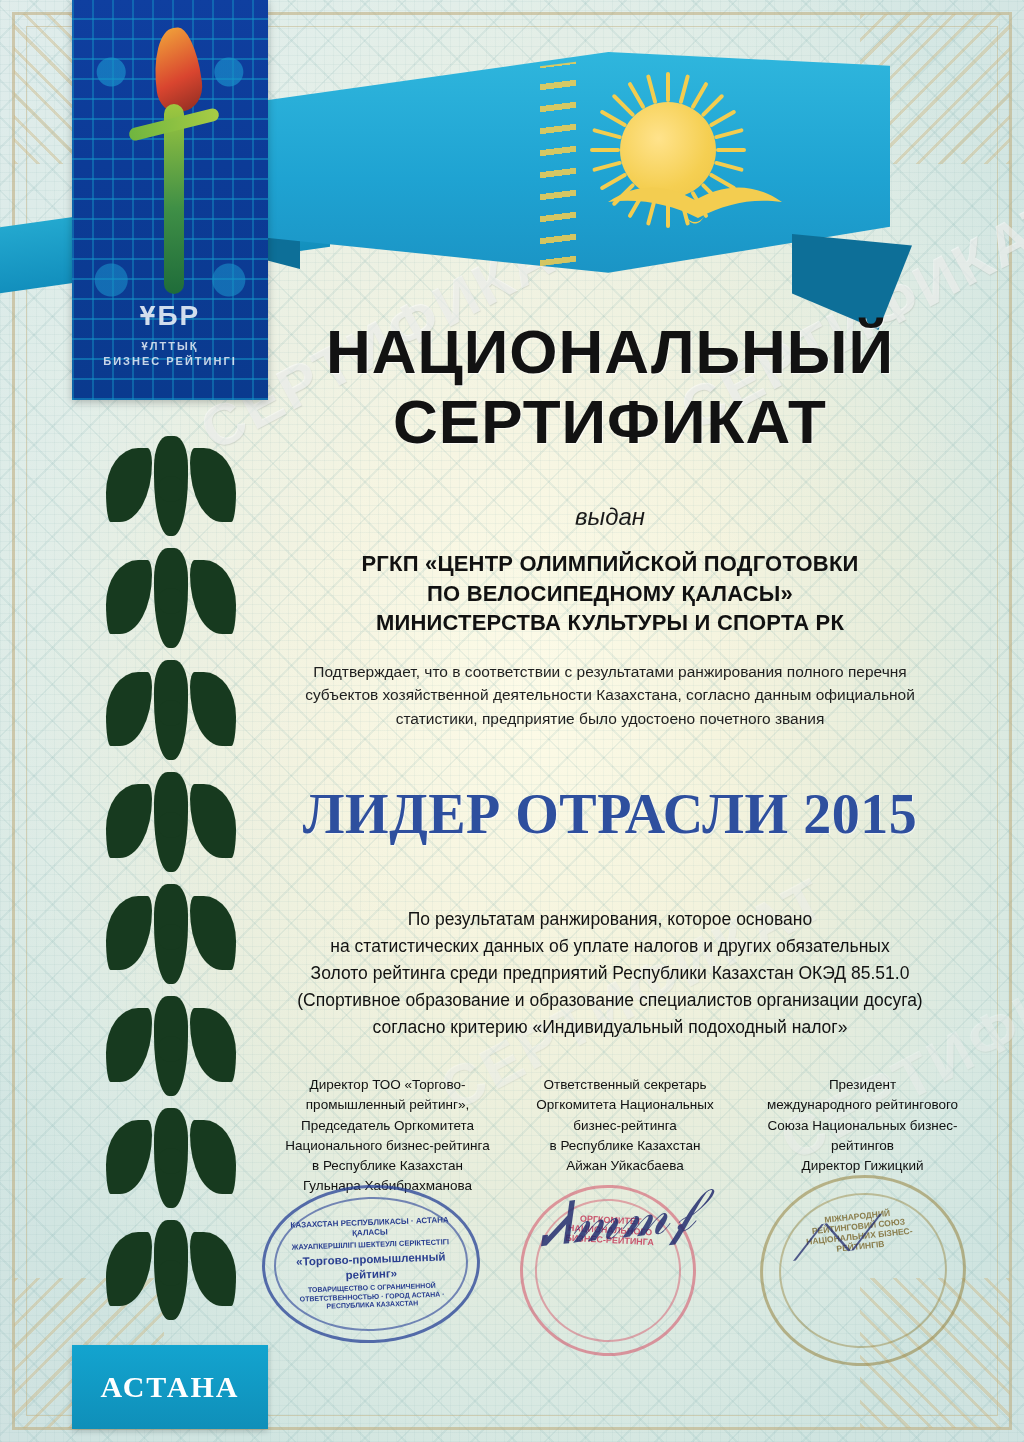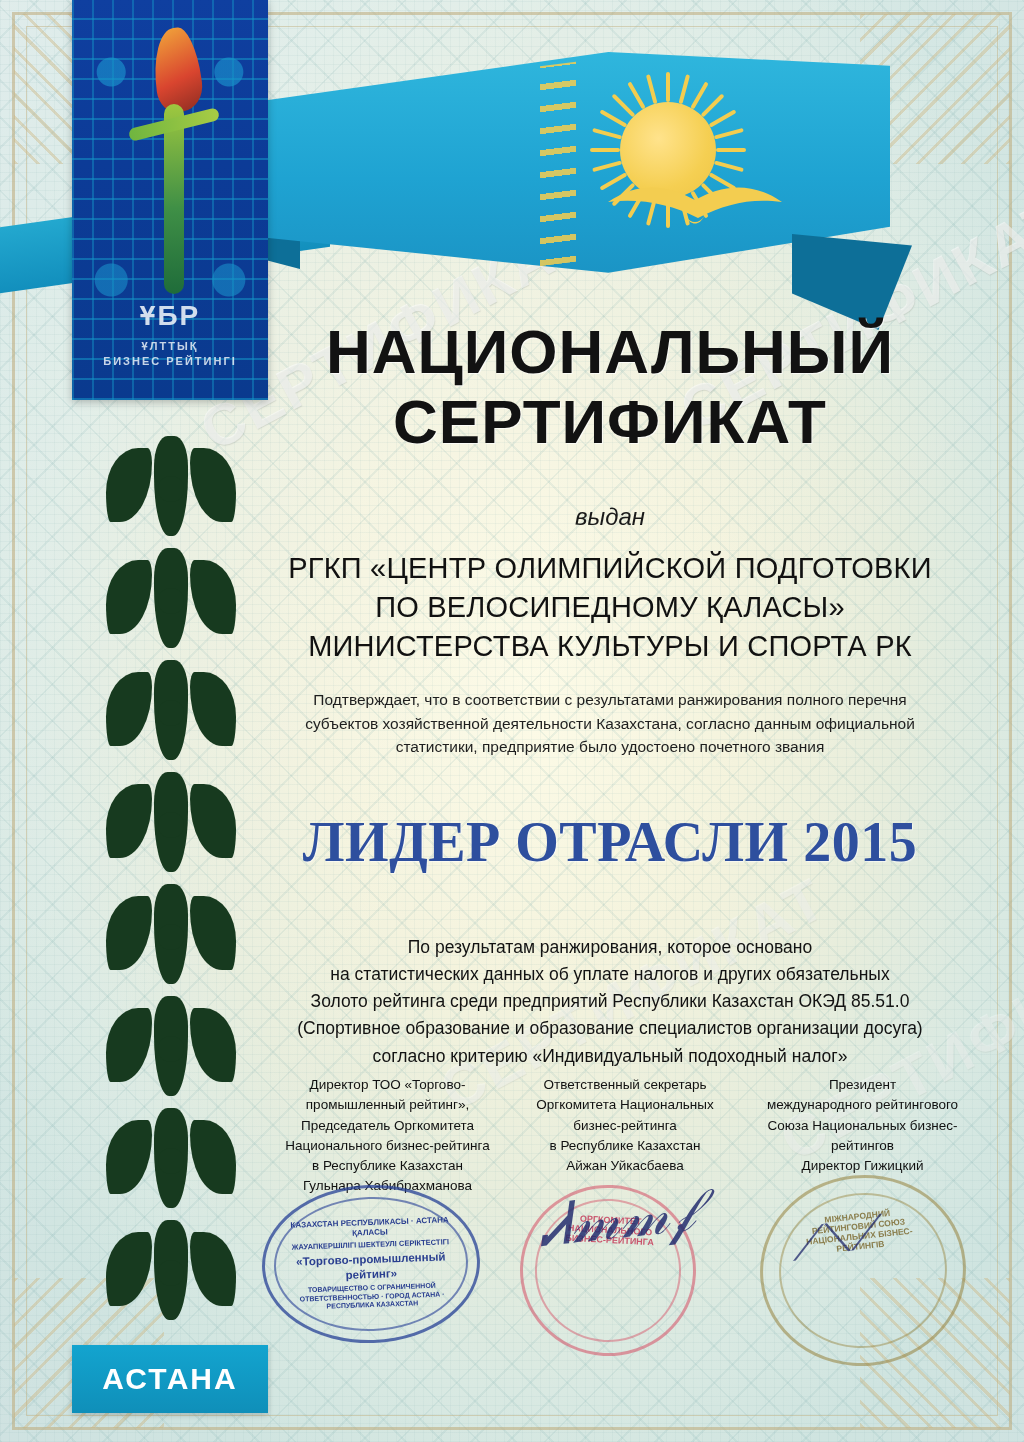--- a/index.html
+++ b/index.html
@@ -246,22 +246,22 @@
   .title .t2 { font-size: 62px; margin-top: 6px; }
 
   .issued {
     margin-top: 48px;
     font-size: 24px;
     font-style: italic;
     color: #1a1a1a;
   }
   .org {
     margin-top: 18px;
-    font-size: 29px;
-    font-weight: normal;
+    font-size: 22px;
+    font-weight: bold;
     color: #111;
     line-height: 1.35;
     letter-spacing: 0.2px;
   }
   .confirm {
     margin-top: 22px;
     font-size: 15.5px;
     color: #1e1e1e;
     line-height: 1.5;
     padding: 0 34px;
@@ -357,30 +357,31 @@
     font-style: italic;
     pointer-events: none;
   }
   .sig-ink-1 { left: 540px; top: 1185px; font-size: 58px; transform: rotate(-6deg); }
   .sig-ink-2 { left: 790px; top: 1215px; font-size: 42px; transform: rotate(-10deg); opacity: 0.9; }
 
   
   .city-badge {
     position: absolute;
     left: 72px; top: 1345px;
-    width: 196px; height: 68px;
+    width: 196px; height: 84px;
     background: linear-gradient(180deg,#13a4cf,#0f8fb9);
     color: #ffffff;
     font-size: 30px;
     font-weight: bold;
     letter-spacing: 2px;
     display: flex;
     align-items: center;
     justify-content: center;
     box-shadow: 0 2px 6px rgba(0,0,0,0.2);
+    font-family: Liberation Serif, serif;
   }
 
   
   .watermark {
     position: absolute;
     color: rgba(255,255,255,0.55);
     font-size: 58px;
     font-weight: bold;
     letter-spacing: 3px;
     pointer-events: none;

